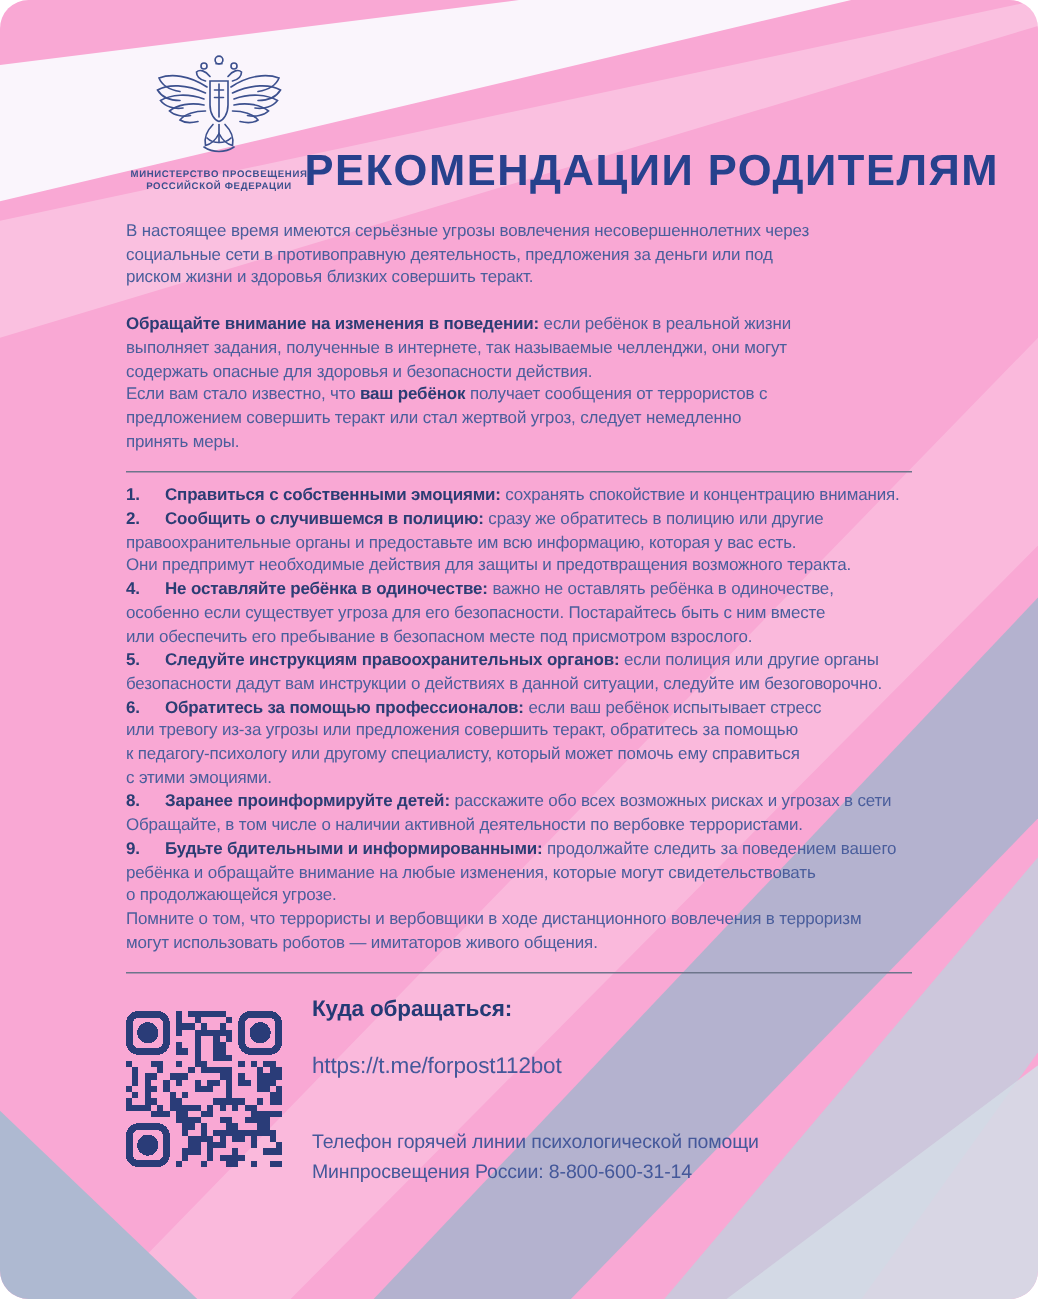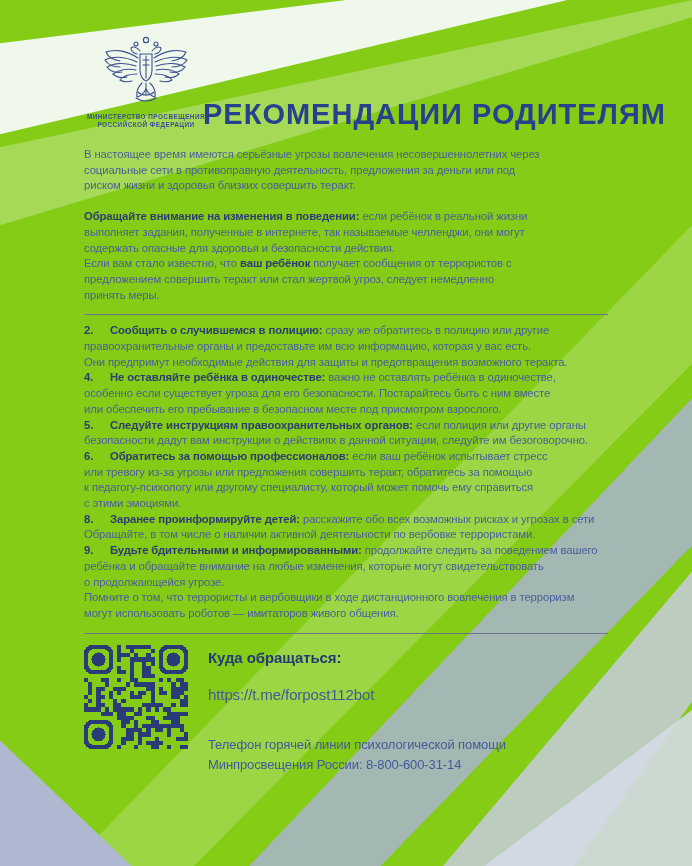--- a/index.html
+++ b/index.html
@@ -1,17 +1,17 @@
 <!DOCTYPE html>
 <html><head>
 <meta charset="utf-8">
 <style>
   html,body{margin:0;padding:0;}
   body{font-family:"Liberation Sans", sans-serif;}
-  .page{position:relative;width:692px;height:866px;background:#84cc16;overflow:hidden;}
+  .page{position:relative;width:692px;height:866px;background:#f9a8d4;overflow:hidden;border-radius:19px;}
   
   .shape{position:absolute;inset:0;pointer-events:none;}
   .band-top{clip-path:polygon(0 15.5%,0 5%,50% 0,82% 0);background:rgba(250,252,255,.92);}
   .band-top2{clip-path:polygon(0 26%,0 17%,100% 0,100% 2%);background:rgba(255,255,255,.28);}
   .mid-light{clip-path:polygon(10% 100%,100% 26%,100% 42%,28% 100%);background:rgba(255,255,255,.20);}
   .tri-bl{clip-path:polygon(0 85.5%,19% 100%,0 100%);background:#aeb9d1;}
   .chev-r1{clip-path:polygon(100% 46%,100% 63%,55% 100%,36% 100%);background:rgba(168,180,206,.85);}
   .chev-r2{clip-path:polygon(100% 66%,100% 81%,83% 100%,64% 100%);background:rgba(197,205,221,.85);}
   .br-light{clip-path:polygon(100% 82%,100% 100%,70% 100%);background:rgba(212,218,230,.9);}
 
@@ -24,21 +24,21 @@
   
   .content{position:absolute;left:84px;top:147px;width:548px;color:#4a5e9c;
            font-size:11.3px;line-height:15.7px;letter-spacing:-0.1px;}
   .content p{margin:0;white-space:pre-line;}
   .p-gap{margin-top:15px !important;}
   b,.lead,.num{font-weight:700;color:#2b3d74;}
   .divider{border:none;border-top:1px solid #6d758b;margin:11px 0 8px 0;width:524px;}
   .num{display:inline-block;min-width:26px;}
 
   
-  .footer{display:flex;align-items:flex-start;margin-top:11px;width:524px;}
+  .footer{display:flex;align-items:center;margin-top:11px;width:524px;}
   .qr{width:104px;height:104px;flex:0 0 auto;}
   .contact{margin-left:20px;padding-top:5px;}
   .contact-label{font-size:15px;font-weight:700;color:#243a75;}
   .contact-url{font-size:15px;color:#44589a;margin-top:22px;text-decoration:none;display:block;}
   .hotline{margin-top:32px;font-size:13px;line-height:20px;color:#44589a;white-space:pre-line;}
 </style>
 </head>
 <body>
 
 <div class="page">
@@ -97,20 +97,21 @@
     <p class="p-gap"><b>Обращайте внимание на изменения в поведении:</b><span> если ребёнок в реальной жизни
 выполняет задания, полученные в интернете, так называемые челленджи, они могут
 содержать опасные для здоровья и безопасности действия.</span></p>
     <p><span>Если вам стало известно, что </span><b>ваш ребёнок</b><span> получает сообщения от террористов с
 предложением совершить теракт или стал жертвой угроз, следует немедленно
 принять меры.</span></p>
 
     <hr class="divider">
 
     <div id="rec-list">
+      <p><span class="num">1.</span><span class="lead">Справиться с собственными эмоциями:</span><span class="rest"> сохранять спокойствие и концентрацию внимания.</span></p>
 
       <p><span class="num">2.</span><span class="lead">Сообщить о случившемся в полицию:</span><span class="rest"> сразу же обратитесь в полицию или другие
 правоохранительные органы и предоставьте им всю информацию, которая у вас есть.
 Они предпримут необходимые действия для защиты и предотвращения возможного теракта.</span></p>
 
 
       <p><span class="num">4.</span><span class="lead">Не оставляйте ребёнка в одиночестве:</span><span class="rest"> важно не оставлять ребёнка в одиночестве,
 особенно если существует угроза для его безопасности. Постарайтесь быть с ним вместе
 или обеспечить его пребывание в безопасном месте под присмотром взрослого.</span></p>
 

